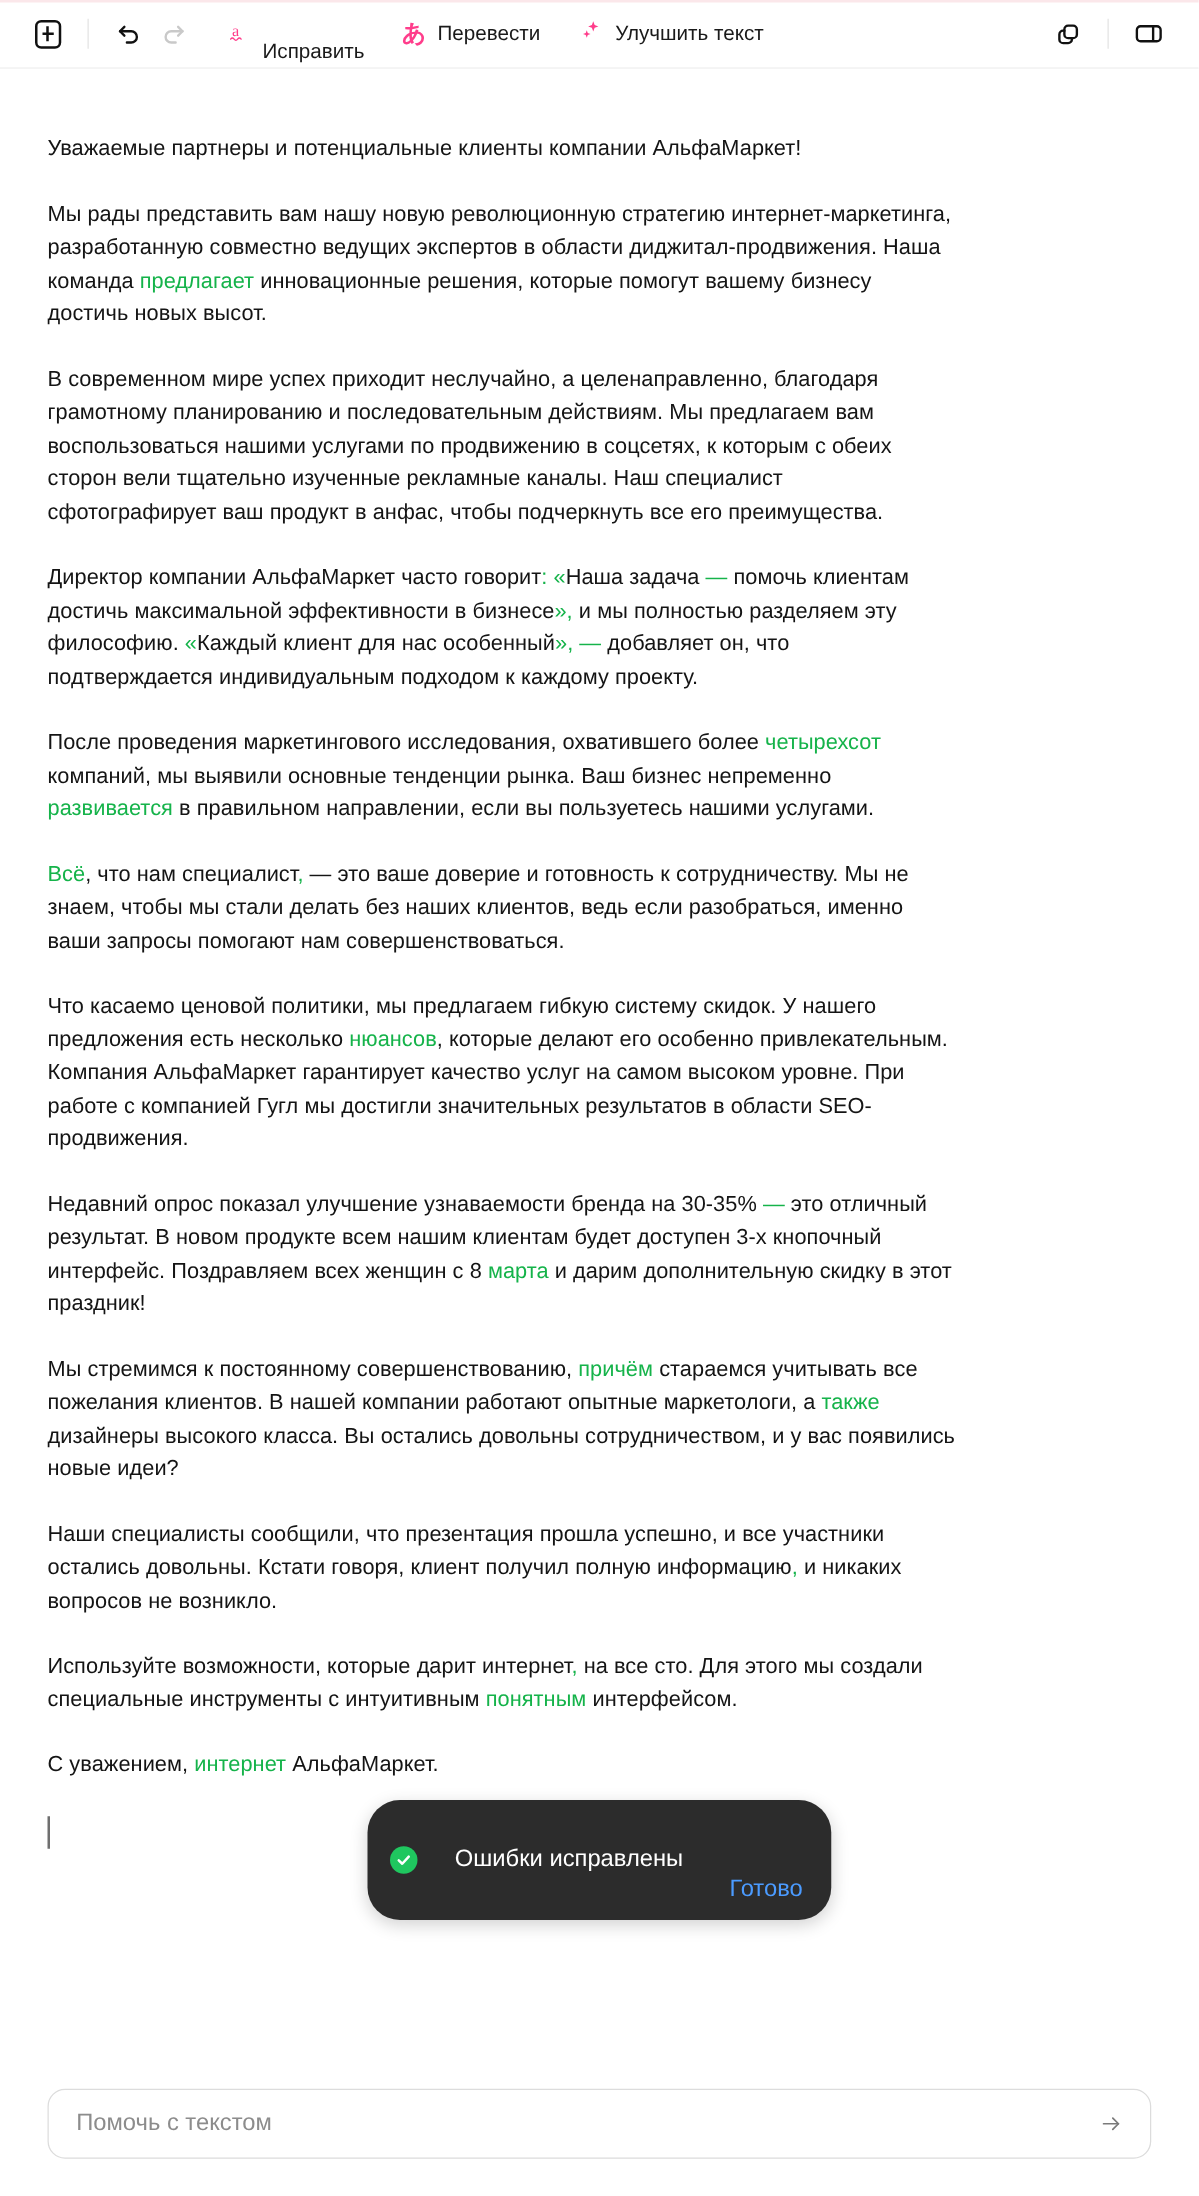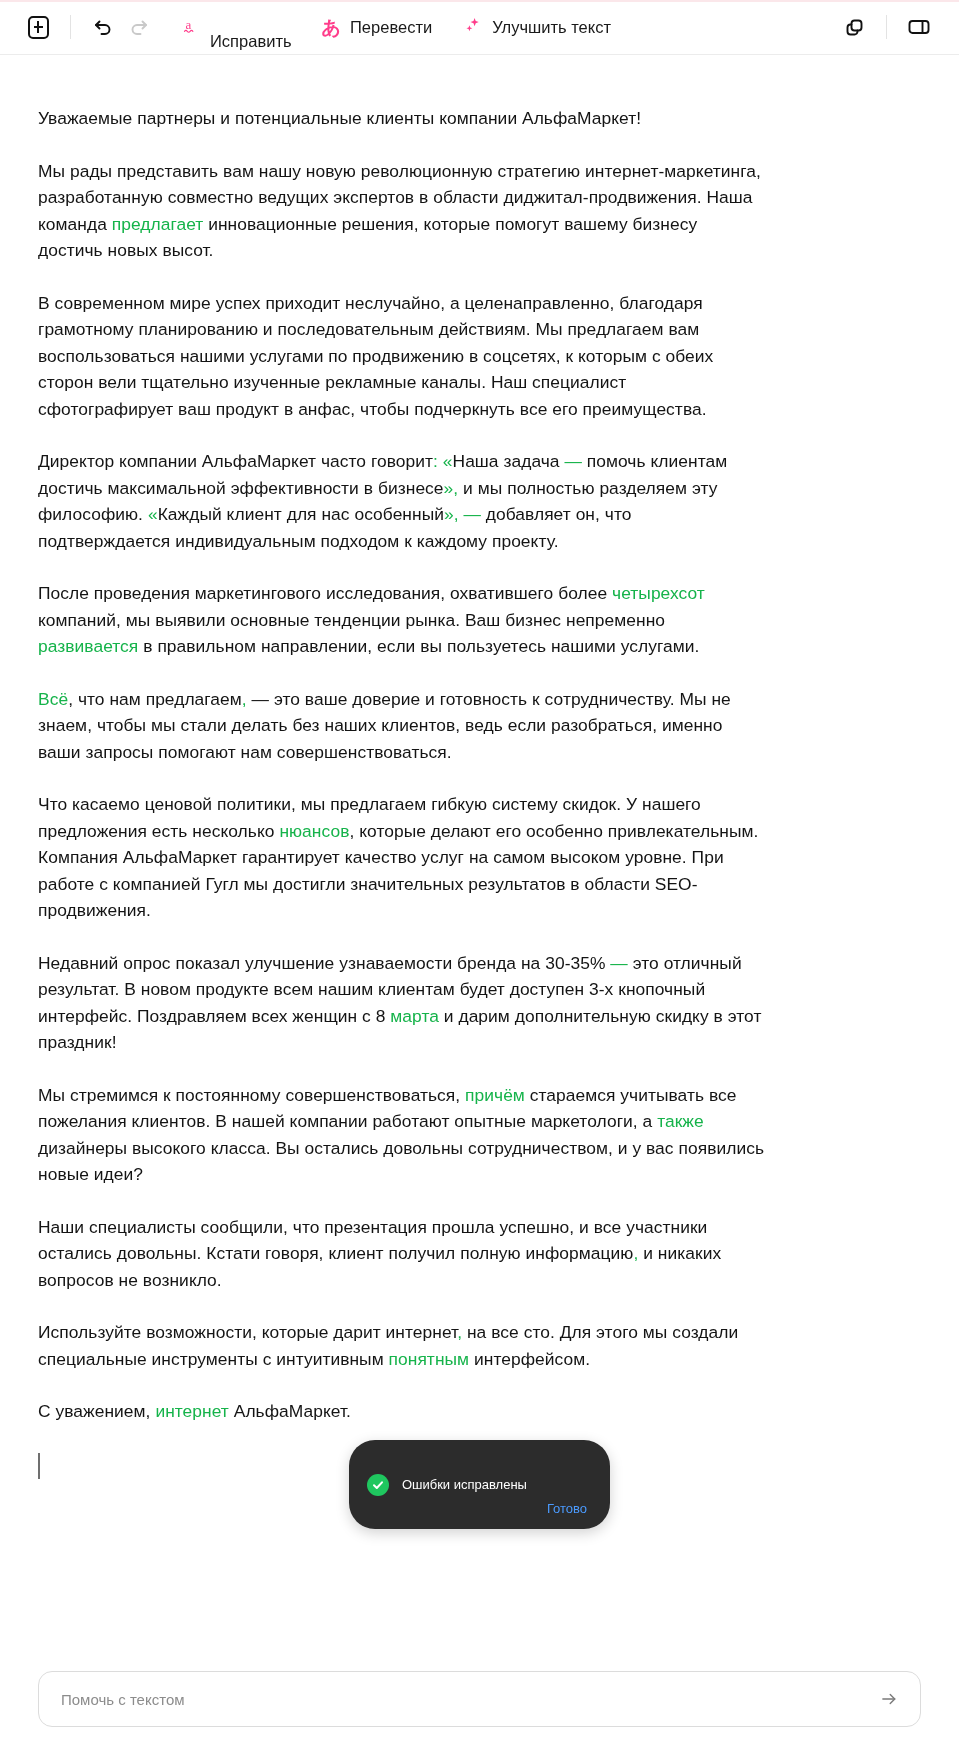--- a/index.html
+++ b/index.html
@@ -121,26 +121,26 @@
     left: 0; right: 0;
     top: 1385px;
     display: flex;
     justify-content: center;
     pointer-events: none;
   }
   .toast {
     pointer-events: auto;
     display: flex;
     align-items: center;
-    gap: 13px;
+    gap: 30px;
     background: #2c2c2c;
     color: #ffffff;
     border-radius: 26px;
     padding: 13px 23px 13px 18px;
-    font-size: 13px;
+    font-size: 19px;
     box-shadow: 0 4px 14px rgba(0,0,0,0.18);
   }
   .toast-check {
     width: 22px; height: 22px;
     border-radius: 50%;
     background: #1fc75f;
     display: flex; align-items: center; justify-content: center;
     flex: none;
   }
   .toast-check svg { display: block; }
@@ -167,21 +167,21 @@
     border-radius: 14px;
     display: flex;
     align-items: center;
     padding: 0 16px 0 20px;
     background: #ffffff;
   }
   .composer input {
     flex: 1 1 auto;
     border: none;
     outline: none;
-    font-size: 15px;
+    font-size: 19px;
     color: #111;
     background: transparent;
     font-family: "Liberation Sans", sans-serif;
   }
   .composer input::placeholder { color: #8c8c8c; }
   .send-btn {
     width: 30px; height: 30px;
     border: none; background: transparent;
     cursor: pointer;
     display: flex; align-items: center; justify-content: center;
@@ -271,24 +271,24 @@
     </button>
   </div>
 
   <div class="doc-scroll">
     <div class="doc" id="doc-body">
         <p><span>Уважаемые партнеры и потенциальные клиенты компании АльфаМаркет!</span></p>
         <p><span>Мы рады представить вам нашу новую революционную стратегию интернет-маркетинга, разработанную совместно ведущих экспертов в области диджитал-продвижения. Наша команда </span><span class="g">предлагает</span><span> инновационные решения, которые помогут вашему бизнесу достичь новых высот.</span></p>
         <p><span>В современном мире успех приходит неслучайно, а целенаправленно, благодаря грамотному планированию и последовательным действиям. Мы предлагаем вам воспользоваться нашими услугами по продвижению в соцсетях, к которым с обеих сторон вели тщательно изученные рекламные каналы. Наш специалист сфотографирует ваш продукт в анфас, чтобы подчеркнуть все его преимущества.</span></p>
         <p><span>Директор компании АльфаМаркет часто говорит</span><span class="g">: «</span><span>Наша задача </span><span class="g">—</span><span> помочь клиентам достичь максимальной эффективности в бизнесе</span><span class="g">», </span><span>и мы полностью разделяем эту философию. </span><span class="g">«</span><span>Каждый клиент для нас особенный</span><span class="g">», —</span><span> добавляет он, что подтверждается индивидуальным подходом к каждому проекту.</span></p>
         <p><span>После проведения маркетингового исследования, охватившего более </span><span class="g">четырехсот</span><span> компаний, мы выявили основные тенденции рынка. Ваш бизнес непременно </span><span class="g">развивается</span><span> в правильном направлении, если вы пользуетесь нашими услугами.</span></p>
-        <p><span class="g">Всё</span><span>, что нам предлагаем</span><span class="g">,</span><span> — это ваше доверие и готовность к сотрудничеству. Мы не знаем, чтобы мы стали делать без наших клиентов, ведь если разобраться, именно ваши запросы помогают нам совершенствоваться.</span></p>
+        <p><span class="g">Всё</span><span>, что нам специалист</span><span class="g">,</span><span> — это ваше доверие и готовность к сотрудничеству. Мы не знаем, чтобы мы стали делать без наших клиентов, ведь если разобраться, именно ваши запросы помогают нам совершенствоваться.</span></p>
         <p><span>Что касаемо ценовой политики, мы предлагаем гибкую систему скидок. У нашего предложения есть несколько </span><span class="g">нюансов</span><span>, которые делают его особенно привлекательным. Компания АльфаМаркет гарантирует качество услуг на самом высоком уровне. При работе с компанией Гугл мы достигли значительных результатов в области SEO-продвижения.</span></p>
         <p><span>Недавний опрос показал улучшение узнаваемости бренда на 30-35% </span><span class="g">—</span><span> это отличный результат. В новом продукте всем нашим клиентам будет доступен 3-х кнопочный интерфейс. Поздравляем всех женщин с 8 </span><span class="g">марта</span><span> и дарим дополнительную скидку в этот праздник!</span></p>
-        <p><span>Мы стремимся к постоянному совершенствоваться, </span><span class="g">причём</span><span> стараемся учитывать все пожелания клиентов. В нашей компании работают опытные маркетологи, а </span><span class="g">также</span><span> дизайнеры высокого класса. Вы остались довольны сотрудничеством, и у вас появились новые идеи?</span></p>
+        <p><span>Мы стремимся к постоянному совершенствованию, </span><span class="g">причём</span><span> стараемся учитывать все пожелания клиентов. В нашей компании работают опытные маркетологи, а </span><span class="g">также</span><span> дизайнеры высокого класса. Вы остались довольны сотрудничеством, и у вас появились новые идеи?</span></p>
         <p><span>Наши специалисты сообщили, что презентация прошла успешно, и все участники остались довольны. Кстати говоря, клиент получил полную информацию</span><span class="g">,</span><span> и никаких вопросов не возникло.</span></p>
         <p><span>Используйте возможности, которые дарит интернет</span><span class="g">,</span><span> на все сто. Для этого мы создали специальные инструменты с интуитивным </span><span class="g">понятным</span><span> интерфейсом.</span></p>
         <p><span>С уважением, </span><span class="g">интернет</span><span> АльфаМаркет.</span></p>
       </div>
     <div class="caret"></div>
 
     <div class="toast-wrap">
       <div class="toast">
         <span class="toast-check">
           <svg width="14" height="14" viewBox="0 0 14 14" fill="none">

